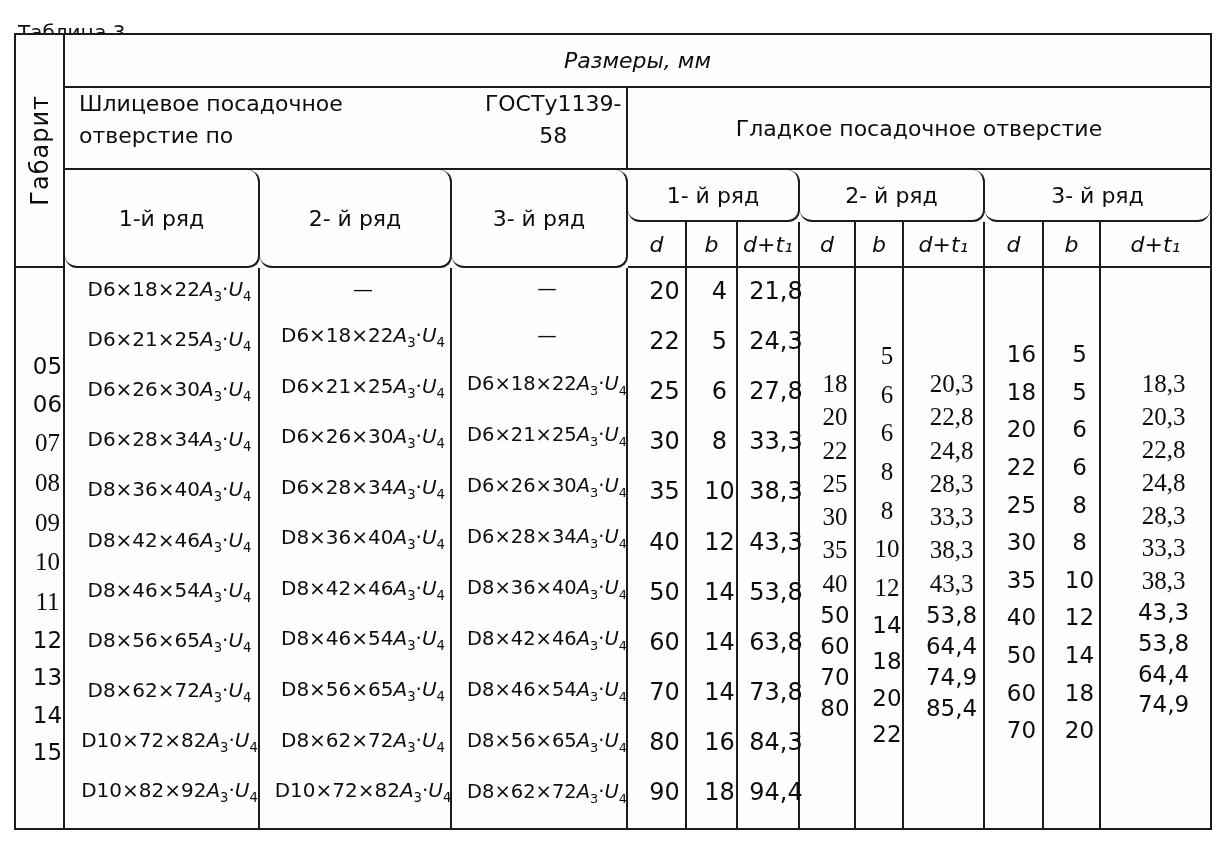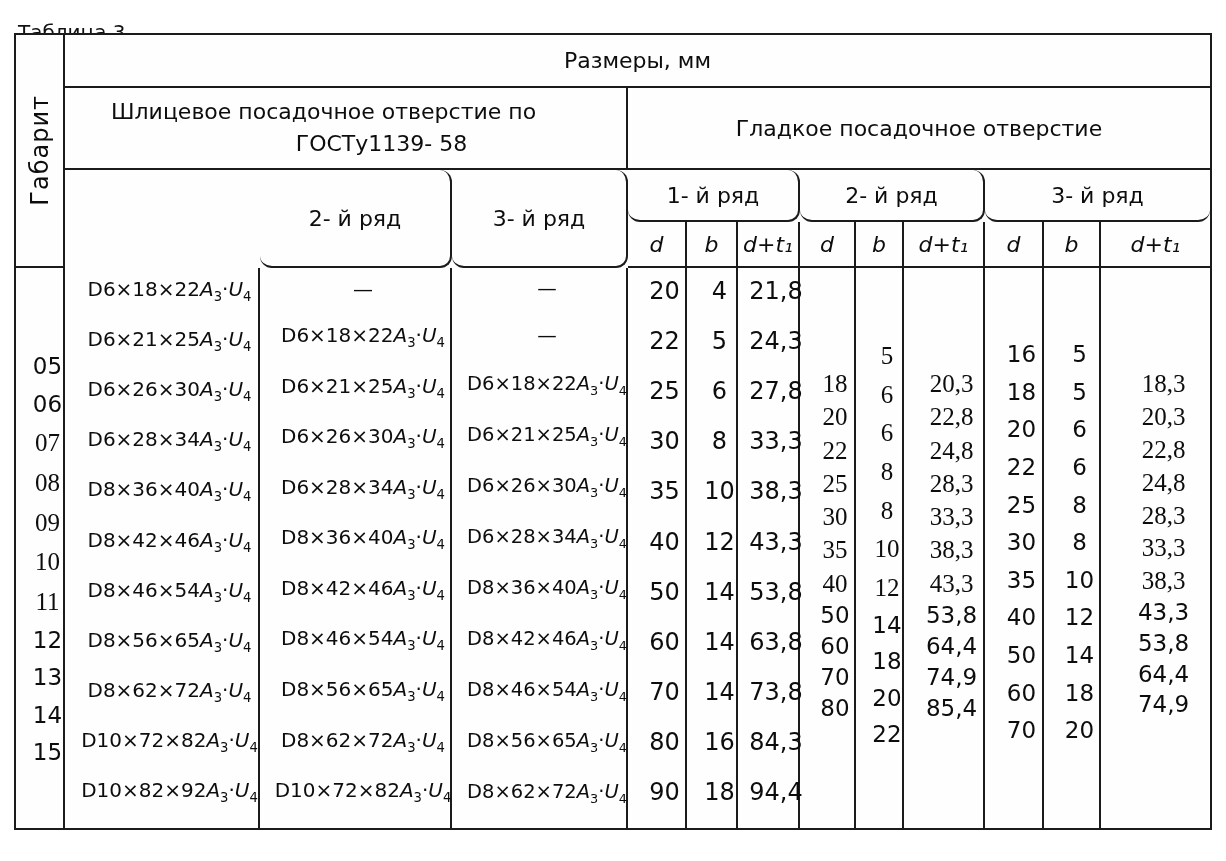--- a/index.html
+++ b/index.html
@@ -9,23 +9,23 @@
     position:absolute;left:14px;top:33px;width:1198px;height:797px;
     box-sizing:border-box;border:2px solid #1b1b1b;background:#fefefe;
     display:grid;
     grid-template-columns:49px 195px 192px 176px 59px 51px 62px 56px 48px 81px 59px 57px 1fr;
     grid-template-rows:53px 82px 52px 46px 1fr;
   }
   .cell{box-sizing:border-box;position:relative;display:flex;align-items:center;justify-content:center;}
   .br{border-right:2px solid #1b1b1b;}
   .hb{border-bottom:2px solid #1b1b1b;}
   .center{text-align:center;}
-  .h-top{font-size:22px;}
+  .h-top{font-size:22px;font-style:italic;}
   .h2{font-size:22px;}
-  .spline-h{flex-direction:column;align-items:stretch;justify-content:center;line-height:1.45;font-size:22px;padding-left:32px;}
+  .spline-h{flex-direction:row;align-items:stretch;justify-content:center;line-height:1.45;font-size:22px;}
   .spline-h .l1{padding-left:14px;text-align:left;}
   .spline-h .l2{text-align:center;padding-left:40px;}
   .ryad{font-size:22px;border-radius:12px;}
   .sub{font-style:italic;font-size:22px;}
   .rot{writing-mode:vertical-rl;transform:rotate(180deg);font-size:24px;letter-spacing:1px;}
   
   .bodycol{flex-direction:column;justify-content:space-between;box-sizing:border-box;margin-left:16px;}
   .v{line-height:1.12;white-space:nowrap;}
   .v sub{font-size:66%;}
   .it{font-style:italic;}
@@ -56,20 +56,21 @@
   </div>
 
   <div class="cell hb center h-top" style="grid-area:1/2/2/14">Размеры, мм</div>
 
   <div class="cell br hb spline-h" style="grid-area:2/2/3/5">
     <div class="l1">Шлицевое посадочное отверстие по</div>
     <div class="l2">ГОСТу1139- 58</div>
   </div>
   <div class="cell hb center h2" style="grid-area:2/5/3/14">Гладкое посадочное отверстие</div>
 
+  <div class="cell br hb center ryad" style="grid-area:3/2/5/3">1-й ряд</div>
   <div class="cell br hb center ryad" style="grid-area:3/3/5/4">2- й ряд</div>
   <div class="cell br hb center ryad" style="grid-area:3/4/5/5">3- й ряд</div>
 
   <div class="cell br hb center ryad" style="grid-area:3/5/4/8">1- й ряд</div>
   <div class="cell br hb center ryad" style="grid-area:3/8/4/11">2- й ряд</div>
   <div class="cell hb center ryad" style="grid-area:3/11/4/14">3- й ряд</div>
 
   <div class="cell br hb sub" style="grid-area:4/5/5/6">d</div>
   <div class="cell br hb sub" style="grid-area:4/6/5/7">b</div>
   <div class="cell br hb sub" style="grid-area:4/7/5/8">d+t₁</div>

